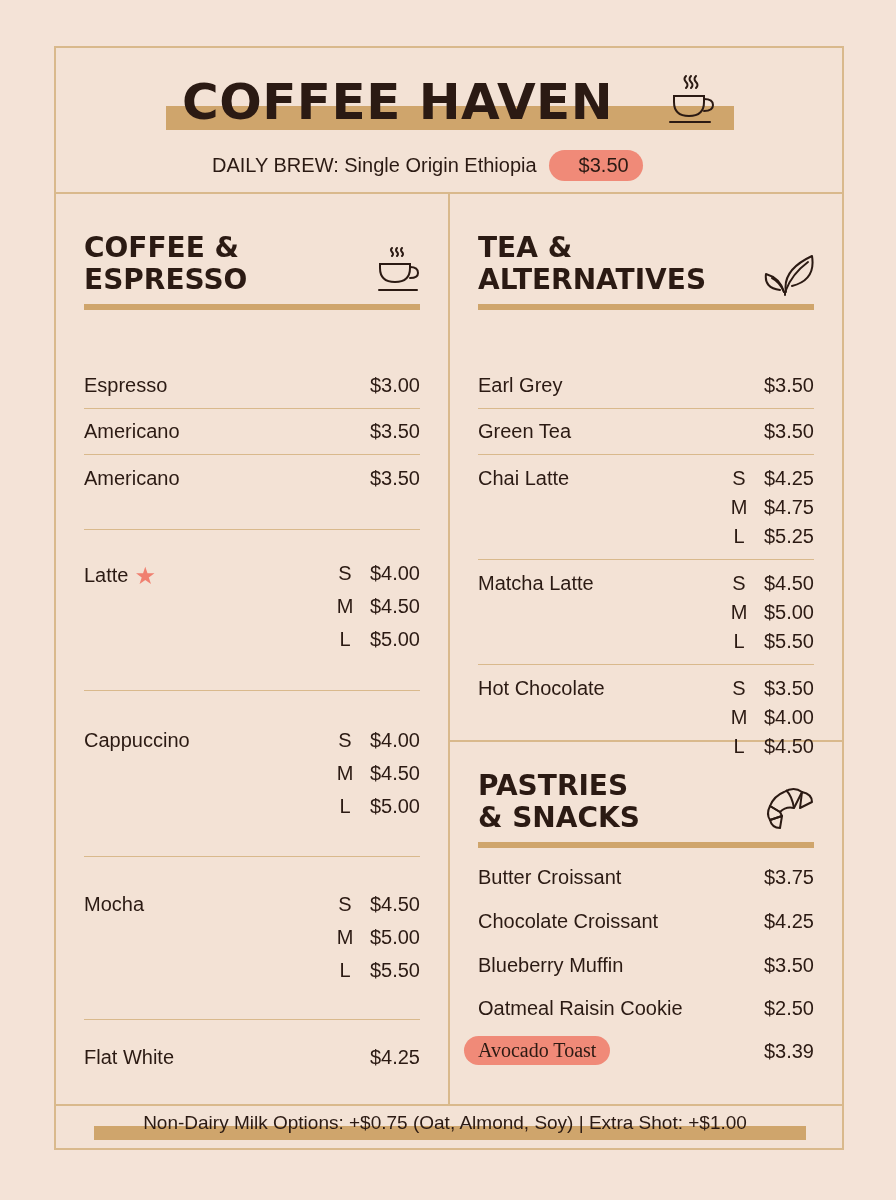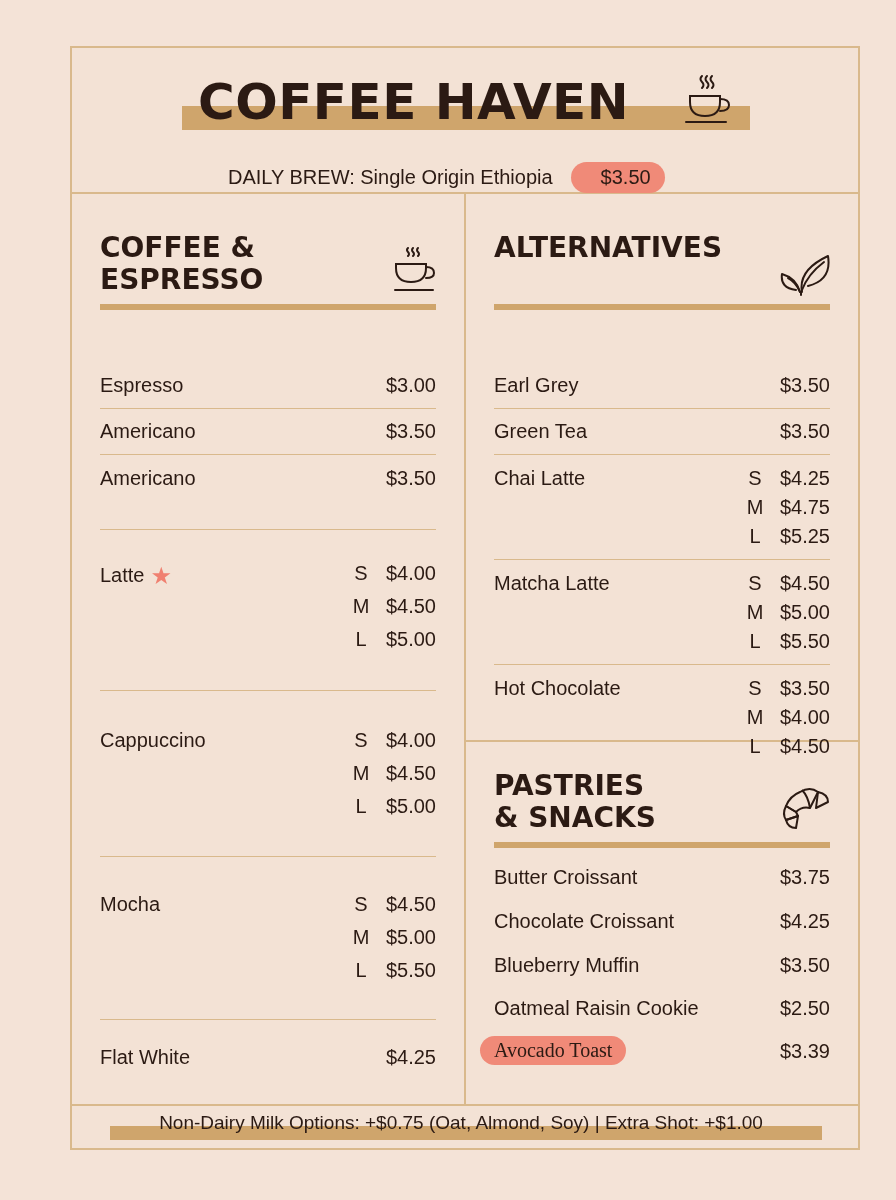--- a/index.html
+++ b/index.html
@@ -9,21 +9,20 @@
       font-family: "Liberation Sans", sans-serif;
       color: #2a1a14;
       overflow: hidden;
     }
     .frame {
       position: absolute;
       left: 54px; top: 46px;
       width: 790px; height: 1104px;
       border: 2px solid #d9b98c;
       background: #f3e2d5;
-      margin-left: 16px;
     }
     
     .header {
       position: absolute; left: 0; top: 0; width: 786px; height: 146px;
       border-bottom: 2px solid #d9b98c;
     }
     .title-wrap {
       position: absolute; left: 110px; top: 24px; width: 568px; height: 62px;
     }
     .title-bar {
@@ -33,22 +32,22 @@
     .title {
       position: absolute; left: 16px; top: 0;
       font-family: "DejaVu Sans", sans-serif;
       font-weight: bold; font-size: 50px; letter-spacing: 0.5px;
       color: #2b1a13; line-height: 60px;
     }
     .title-icon {
       position: absolute; left: 500px; top: 0; width: 50px; height: 54px;
     }
     .daily {
-      position: absolute; left: 156px; top: 112px; height: 34px;
-      display: flex; align-items: center; gap: 16px;
+      position: absolute; left: 156px; top: 100px; height: 34px;
+      display: flex; align-items: center; gap: 10px;
       font-size: 20px; color: #2b1a13;
     }
     .daily-label { }
     .daily-badge {
       background: #f08a78; border-radius: 17px;
       padding: 4px 14px 4px 30px; font-size: 20px; color: #2b1a13;
       margin-left: 2px;
     }
 
     
@@ -230,20 +229,21 @@
 
     <div class="row" style="top:852px;">
       <span class="name">Flat White</span>
       <span class="price">$4.25</span>
     </div>
   </div>
 
   <div class="col col-right-top">
     <div class="section-head" style="top:0;">
       <div class="section-title">
+        <div>TEA &amp;</div>
         <div>ALTERNATIVES</div>
       </div>
       <div class="section-icon" style="top:58px; width:50px;">
         <svg width="50" height="44" viewBox="0 0 50 44" fill="none" stroke="#2b1a13" stroke-width="2" stroke-linejoin="round" stroke-linecap="round">
           <path d="M20 40 q-4 -14 -18 -18 q-2 14 14 16"></path>
           <path d="M20 40 q-4 -10 -12 -14"></path>
           <path d="M22 40 q-4 -22 26 -36 q4 24 -20 30"></path>
           <path d="M22 38 q6 -16 22 -28"></path>
           <path d="M21 40 v3"></path>
         </svg>

